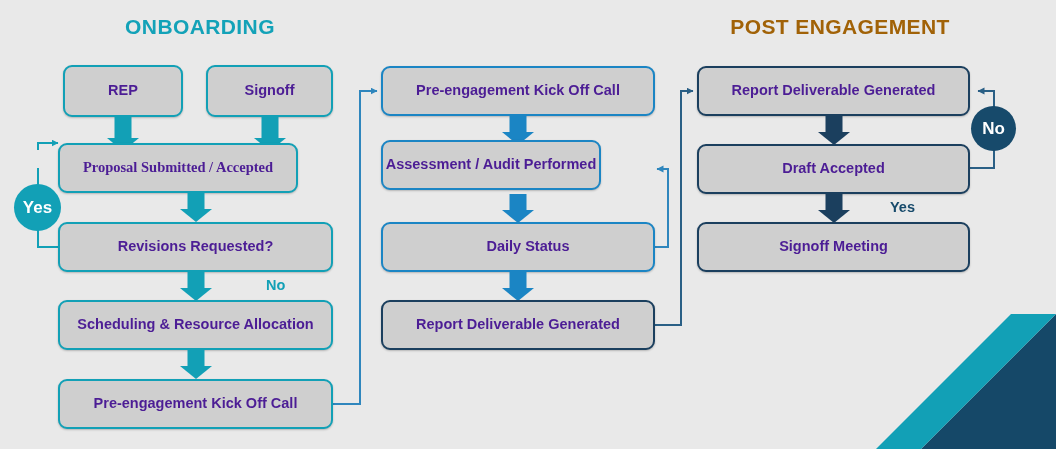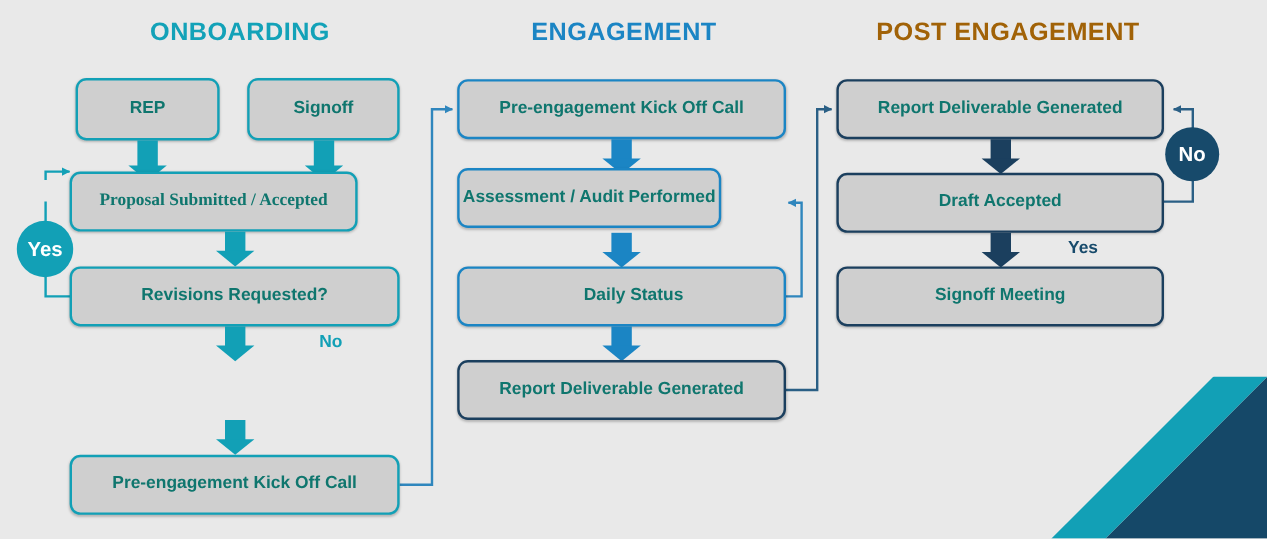--- a/index.html
+++ b/index.html
@@ -34,21 +34,21 @@
     position: absolute;
     background: #cfcfcf;
     border-radius: 9px;
     box-sizing: border-box;
     display: flex;
     align-items: center;
     justify-content: center;
     text-align: center;
     font-size: 14.5px;
     font-weight: bold;
-    color: #0f766e;
+    color: #4c1d95;
     line-height: 1.1;
     box-shadow: 0 1px 2px rgba(0,0,0,0.22);
   }
   .box.teal  { border: 2.5px solid #12a0b6; }
   .box.blue  { border: 2.5px solid #1b85c4; }
   .box.navy  { border: 2.5px solid #1b3f5e; }
 
   
   .arrow-down { position: absolute; }
   .arrow-down .stem {
@@ -99,21 +99,20 @@
 
   
   #corner { position: absolute; right: 0; bottom: 0; width: 200px; height: 135px; }
 </style>
 </head>
 <body>
 
 <div id="canvas">
 
   <div class="col-title onboarding">ONBOARDING</div>
-  <div class="col-title engagement">ENGAGEMENT</div>
   <div class="col-title post">POST ENGAGEMENT</div>
 
   <svg id="wires" viewBox="0 0 1056 449" xmlns="http://www.w3.org/2000/svg">
     <defs>
       <marker id="ah-teal" markerWidth="8" markerHeight="8" refX="6.5" refY="3.5" orient="auto" markerUnits="userSpaceOnUse">
         <path d="M0,0 L7,3.5 L0,7 z" fill="#12a0b6"></path>
       </marker>
       <marker id="ah-blue" markerWidth="8" markerHeight="8" refX="6.5" refY="3.5" orient="auto" markerUnits="userSpaceOnUse">
         <path d="M0,0 L7,3.5 L0,7 z" fill="#2f86bd"></path>
       </marker>
@@ -156,20 +155,21 @@
   <div class="box teal" style="left:58px; top:222px; width:275px; height:50px;">Revisions Requested?</div>
 
   <div class="circle teal" style="left:14px; top:184px; width:47px; height:47px;">Yes</div>
 
   <div class="arrow-down teal" style="left:180px; top:272px; width:32px; height:29px;">
     <div class="stem" style="height:17px;"></div>
       <div class="head"></div>
   </div>
   <div class="branch-label teal" style="left:266px; top:277px;">No</div>
 
+  <div class="box teal" style="left:58px; top:300px; width:275px; height:50px;">Scheduling &amp; Resource Allocation</div>
 
   <div class="arrow-down teal" style="left:180px; top:350px; width:32px; height:29px;">
     <div class="stem" style="height:17px;"></div>
       <div class="head"></div>
   </div>
 
   <div class="box teal" style="left:58px; top:379px; width:275px; height:50px;">Pre-engagement Kick Off Call</div>
 
   <div class="box blue" style="left:381px; top:66px; width:274px; height:50px;">Pre-engagement Kick Off Call</div>
 

